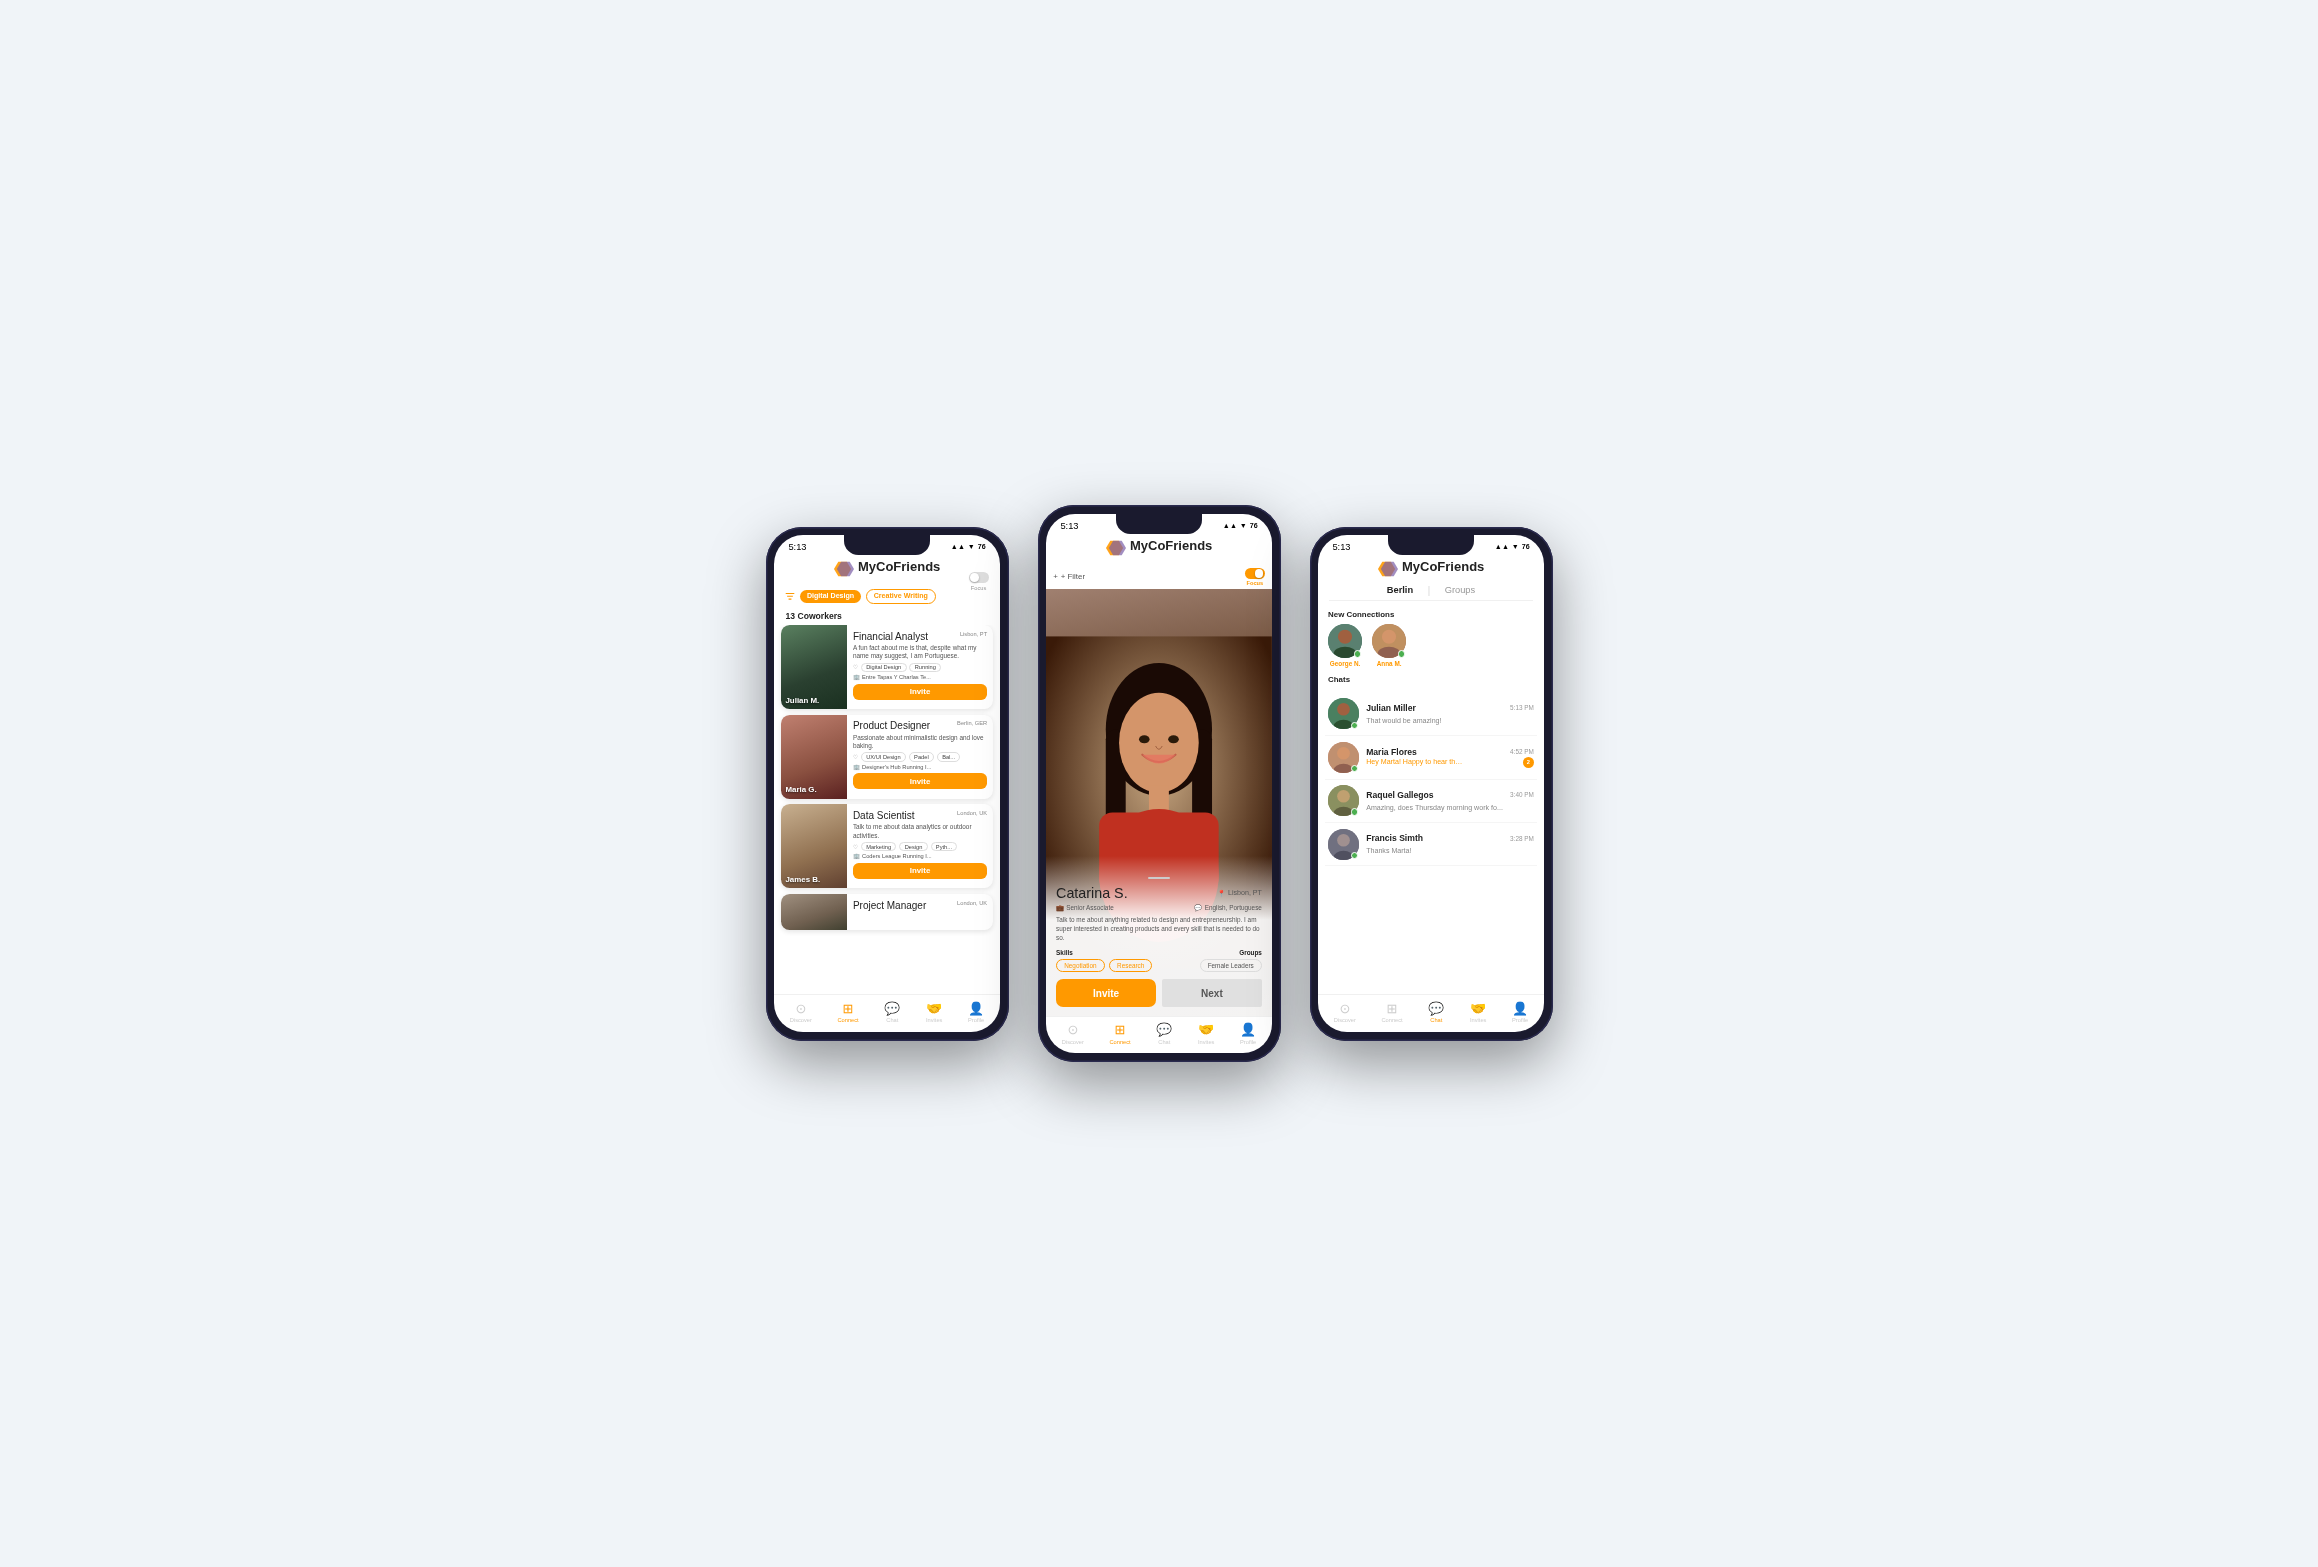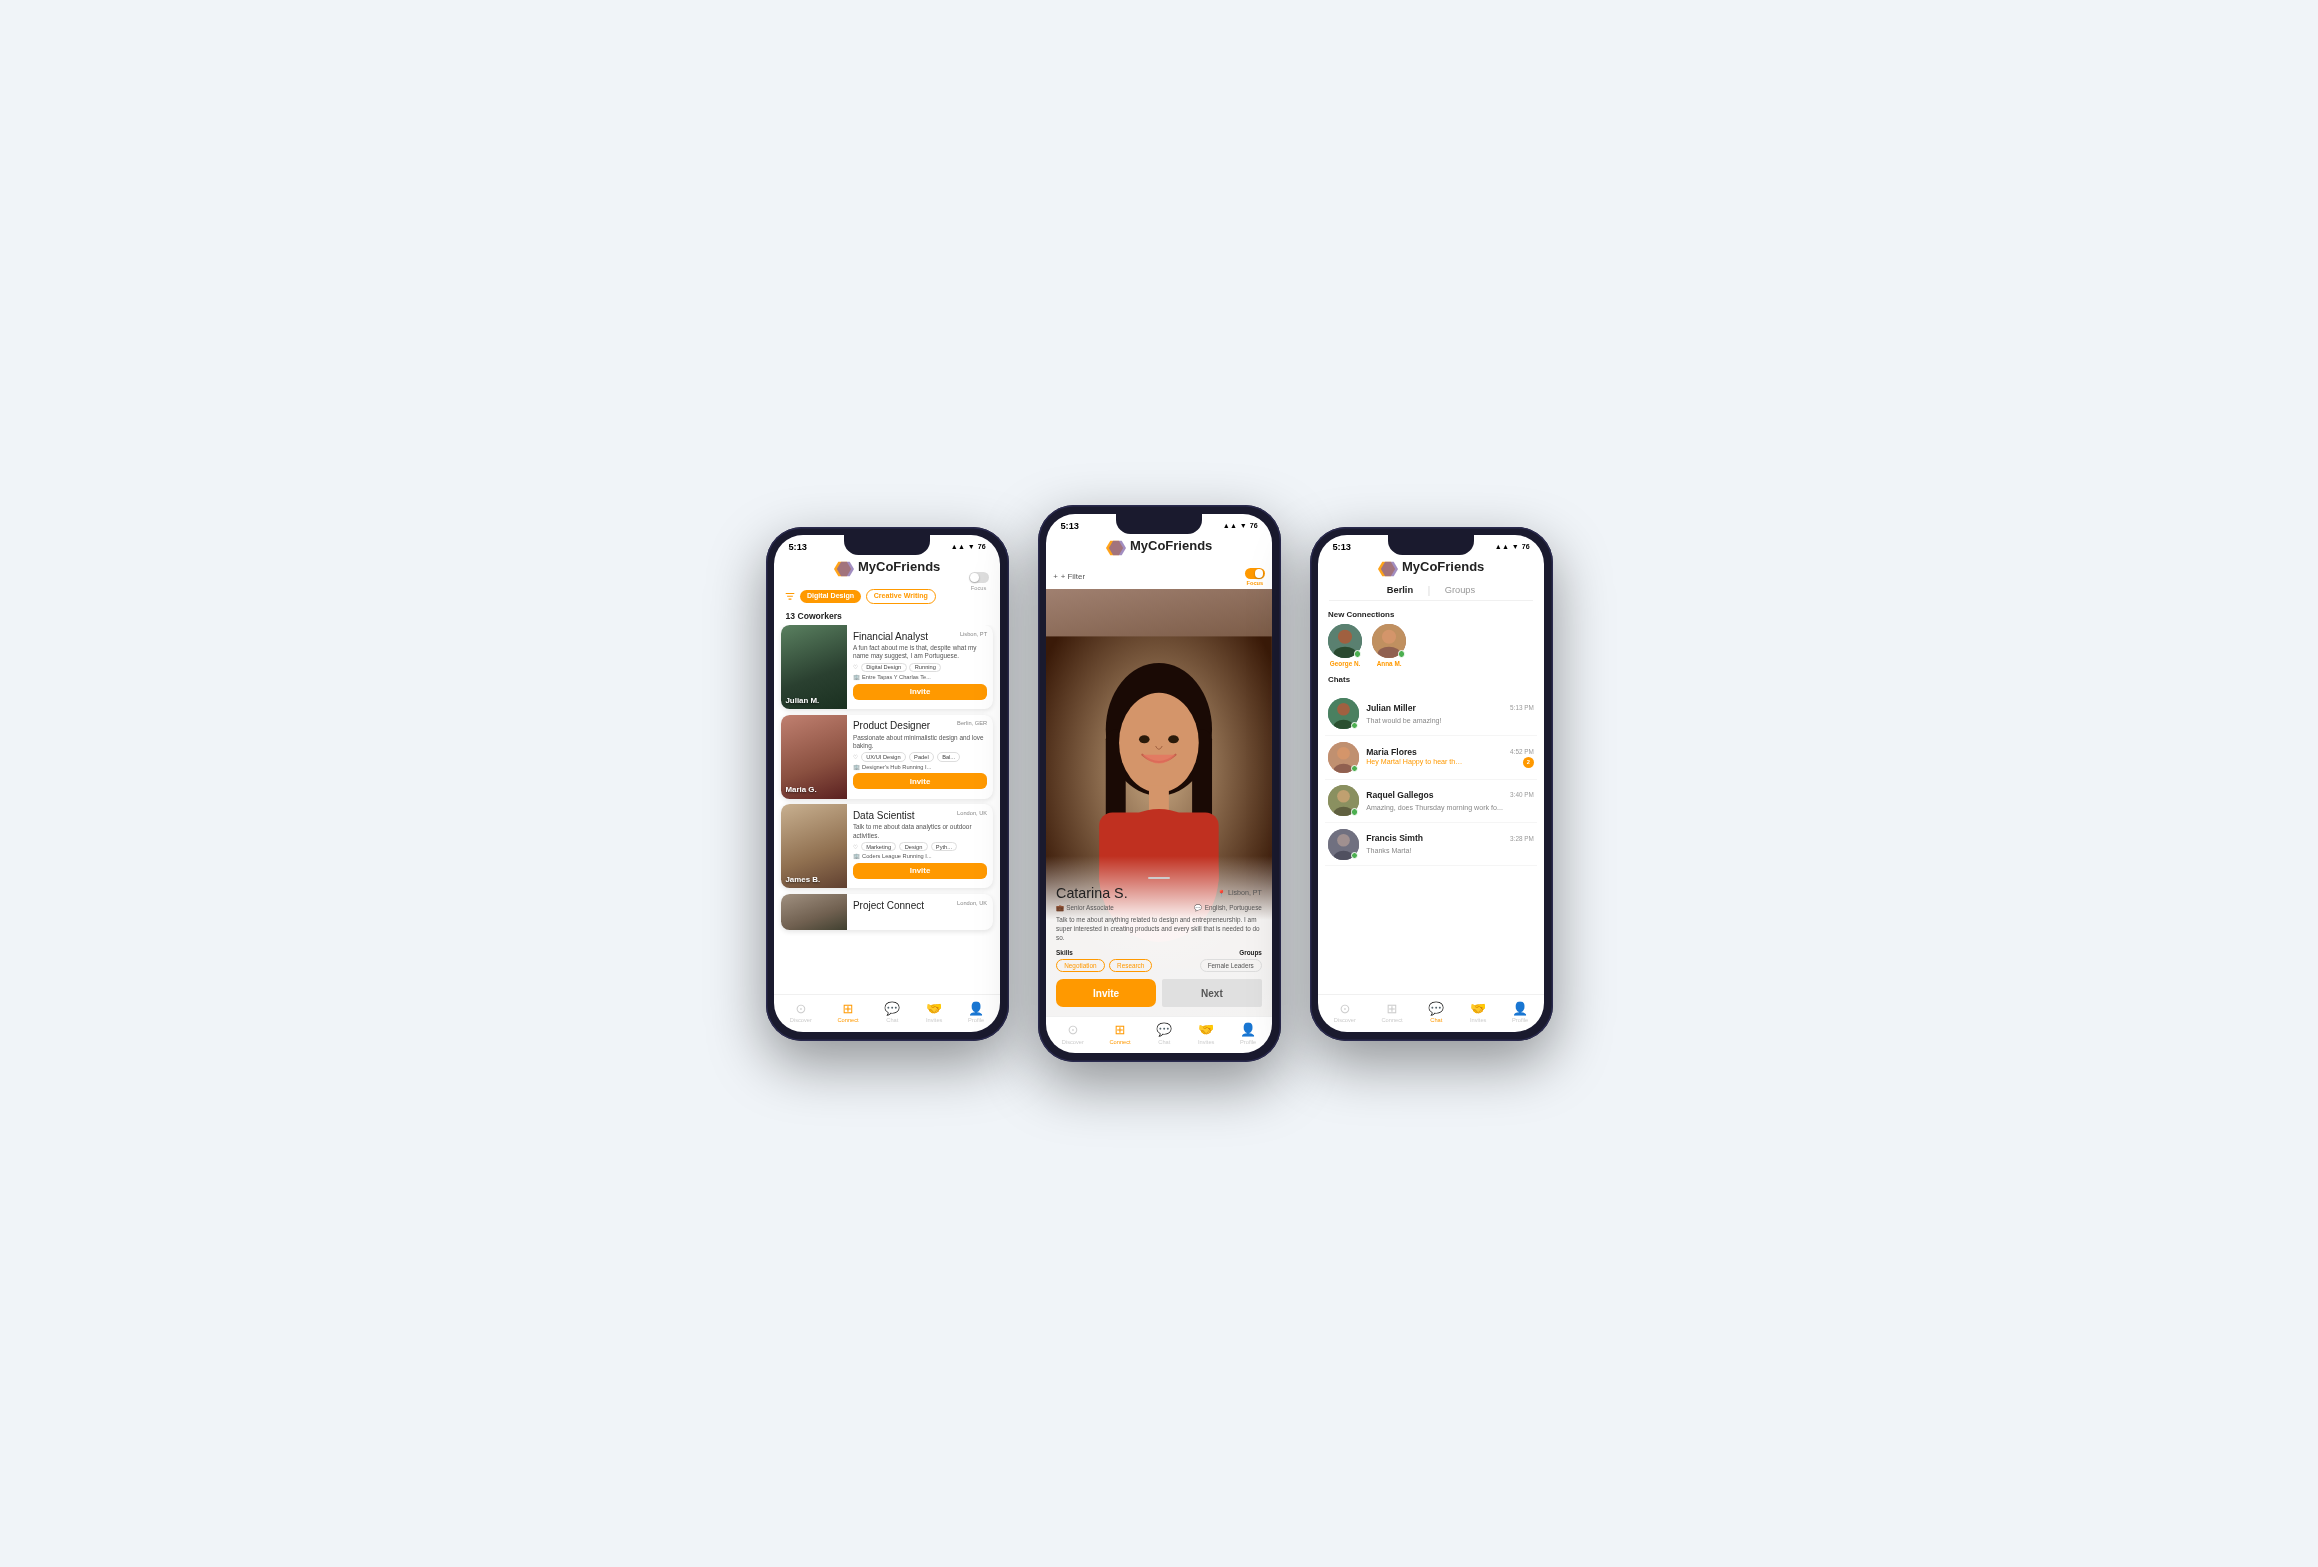--- a/index.html
+++ b/index.html
@@ -54,21 +54,21 @@
     .status-bar {
       display: flex;
       justify-content: space-between;
       align-items: center;
       padding: 7.1px 14.3px 2.9px;
       font-size: 7.9px;
       font-weight: 600;
       color: #000;
       flex-shrink: 0;
     }
-    .status-time { font-weight: 700; font-size: 9.3px; }
+    .status-time { font-weight: 400; font-size: 9.3px; }
     .status-icons { display: flex; gap: 2.9px; align-items: center; font-size: 7.1px; }
 
     
     .p1-header {
       padding: 4.3px 11.4px 5.7px;
       display: flex;
       flex-direction: column;
       align-items: center;
     }
     .app-logo {
@@ -603,21 +603,21 @@
               <span>Coders League  Running I...</span>
             </div>
             <button class="invite-btn">Invite</button>
           </div>
         </div>
 
         <div class="coworker-card" style="height:36px;">
           <div class="coworker-photo cw-photo-4"></div>
           <div class="coworker-info">
             <div class="coworker-title-row">
-              <span class="coworker-title">Project Connect</span>
+              <span class="coworker-title">Project Manager</span>
               <span class="coworker-location">London, UK</span>
             </div>
           </div>
         </div>
       </div>
 
       <div class="bottom-nav">
         <div class="nav-item">
           <span class="nav-icon">⊙</span>
           <span class="nav-label">Discover</span>

